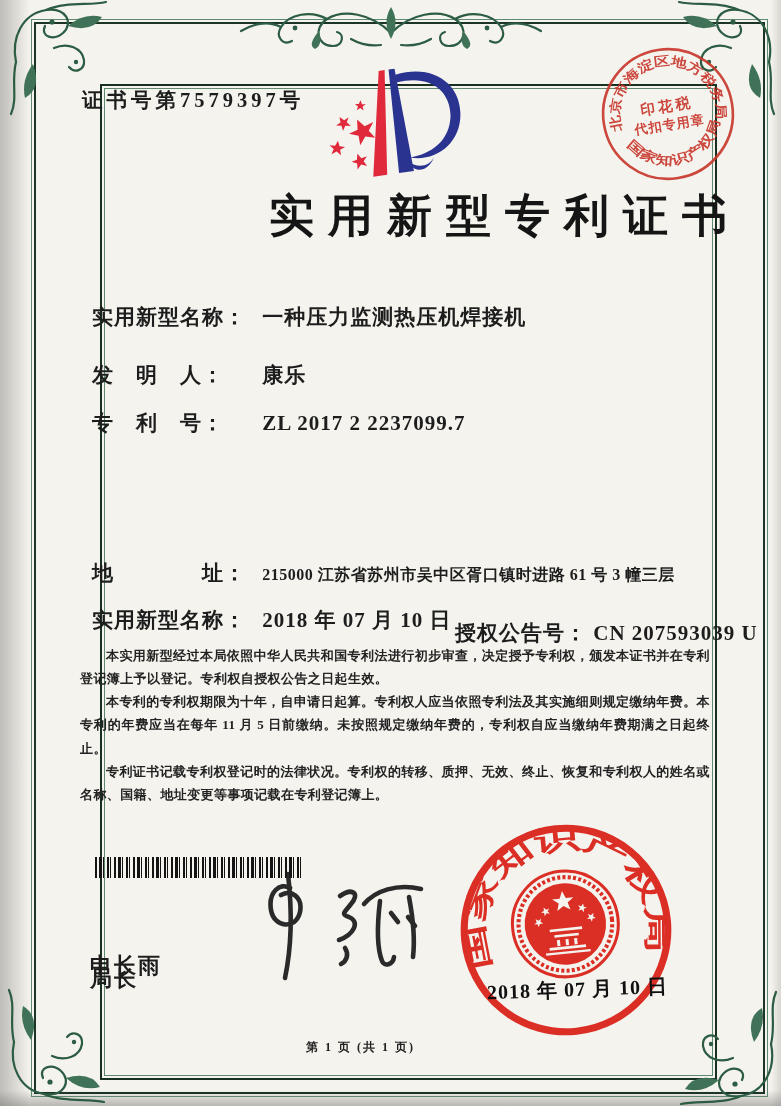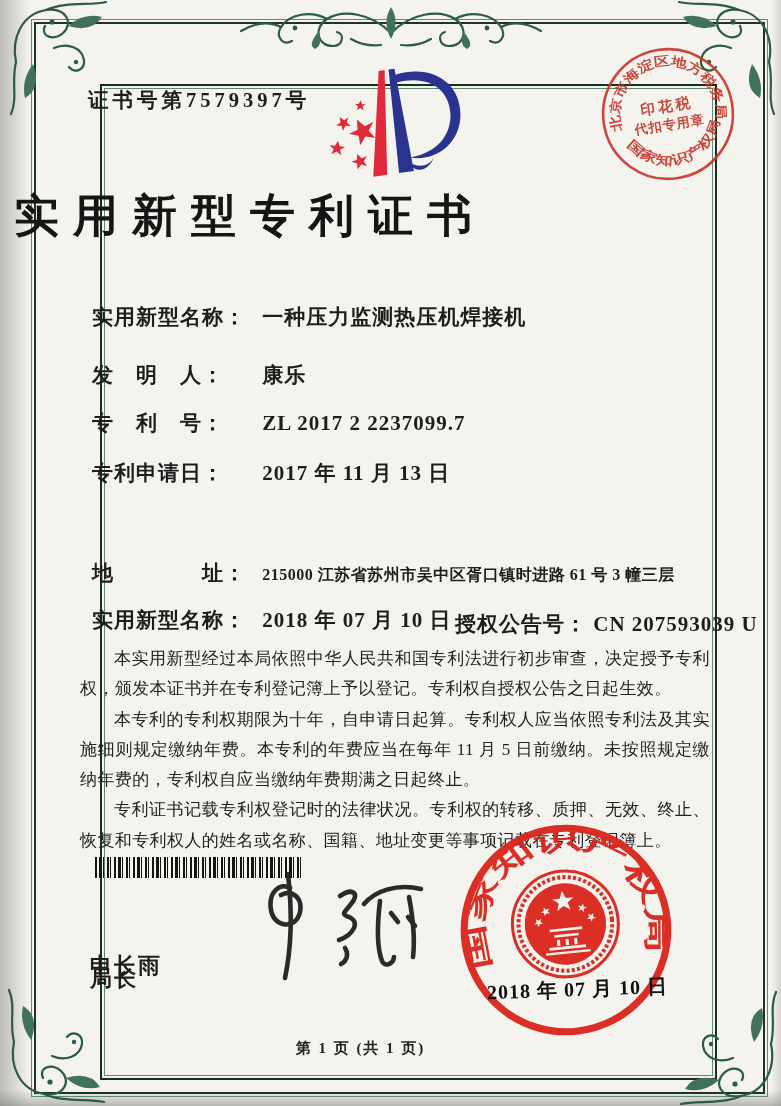--- a/index.html
+++ b/index.html
@@ -25,54 +25,54 @@
   .inner-frame::before{
     content:"";position:absolute;inset:2px;border:1px solid #5d8a6e;
   }
   .orn{position:absolute;pointer-events:none;}
   .orn.tl{left:6px;top:0px;}
   .orn.tr{right:2px;top:0px;transform:scaleX(-1);}
   .orn.bl{left:4px;bottom:2px;transform:scaleY(-1);}
   .orn.br{right:0px;bottom:0px;transform:scale(-1,-1);}
   .orn.tc{left:50%;top:1px;transform:translateX(-50%);}
   
-  .cert-no{position:absolute;left:88px;top:86px;font-size:20.5px;font-weight:700;letter-spacing:4px;}
+  .cert-no{position:absolute;left:82px;top:86px;font-size:20.5px;font-weight:700;letter-spacing:4px;}
   .logo{position:absolute;left:302px;top:60px;}
   .tax-stamp{position:absolute;left:592px;top:38px;transform:rotate(-9deg);opacity:.92;}
   .doc-title{
-    position:absolute;left:0;right:40px;top:186px;text-align:left;
+    position:absolute;left:0;right:40px;top:186px;text-align:right;
     font-size:45px;font-weight:700;letter-spacing:14px;text-indent:14px;color:#151515;
   }
   
   .row{position:absolute;left:92px;white-space:nowrap;font-size:21px;font-weight:700;letter-spacing:1px;}
   .row .lbl{display:inline-block;min-width:162px;}
   .row .val{margin-left:2px;}
   .r1{top:303px}.r2{top:361px}.r3{top:409px}.r4{top:459px}.r5{top:509px}
   .r6{top:559px}.r6 .val{font-size:16px;letter-spacing:.5px;}
   .r7{top:606px;right:60px;}
-  .grant-no{position:absolute;left:363px;top:4px;white-space:nowrap;}
-  
-  .body-text{position:absolute;left:80px;width:630px;top:644px;font-size:17px;line-height:1.78;font-weight:400;color:#232323;letter-spacing:.4px;}
+  .grant-no{position:absolute;left:363px;top:13px;white-space:nowrap;}
+  
+  .body-text{position:absolute;left:80px;width:630px;top:644px;font-size:13px;line-height:1.78;font-weight:700;color:#232323;letter-spacing:.4px;}
   .body-text p{margin:0;text-indent:2em;text-align:justify;}
   
   .barcode{
     position:absolute;left:95px;top:857px;width:206px;height:21px;
     background:repeating-linear-gradient(90deg,
       #141414 0 2px, transparent 2px 4px,
       #141414 4px 7px, transparent 7px 8px,
       #141414 8px 9px, transparent 9px 12px,
       #141414 12px 14px, transparent 14px 15px,
       #141414 15px 16px, transparent 16px 19px);
   }
   .sig-title{position:absolute;left:90px;top:964px;font-size:22px;font-weight:700;letter-spacing:2px;}
   .sig-name{position:absolute;left:90px;top:951px;font-size:22px;font-weight:700;letter-spacing:2px;}
   .signature{position:absolute;left:212px;top:868px;}
   .big-seal{position:absolute;left:452px;top:816px;transform:rotate(-6deg);opacity:.95;}
   .seal-date{position:absolute;left:487px;top:976px;font-size:20px;font-weight:700;letter-spacing:1px;color:#101010;transform:rotate(-2deg);z-index:5;}
-  .footer{position:absolute;left:0;right:60px;top:1039px;text-align:center;font-size:15px;font-weight:600;letter-spacing:2px;color:#222;}
+  .footer{position:absolute;left:0;right:60px;top:1039px;text-align:center;font-size:12px;font-weight:600;letter-spacing:2px;color:#222;}
 </style>
 </head>
 <body>
 
 <div class="page">
 
   <svg width="0" height="0" style="position:absolute" aria-hidden="true">
     <defs>
       <path id="star5" d="M0,-10 L2.9,-3.1 10,-3.1 4.2,1.2 6.2,8.1 0,4 -6.2,8.1 -4.2,1.2 -10,-3.1 -2.9,-3.1 Z"></path>
       <g id="corner-orn" stroke="#2c5c41" fill="none" stroke-width="2.2" stroke-linecap="round">
@@ -154,24 +154,20 @@
     <span class="lbl">发　明　人：</span>
     <span class="val">康乐</span>
   </div>
   <div class="row r1">
     <span class="lbl">实用新型名称：</span>
     <span class="val">一种压力监测热压机焊接机</span>
   </div>
   <div class="row r3">
     <span class="lbl">专　利　号：</span>
     <span class="val">ZL 2017 2 2237099.7</span>
-  </div>
-  <div class="row r4">
-    <span class="lbl">专利申请日：</span>
-    <span class="val">2017 年 11 月 13 日</span>
   </div>
   <div class="row r6">
     <span class="lbl">地　　　　址：</span>
     <span class="val">215000 江苏省苏州市吴中区胥口镇时进路 61 号 3 幢三层</span>
   </div>
   <div class="row r7">
     <span class="lbl">实用新型名称：</span>
     <span class="val">2018 年 07 月 10 日</span>
     <span class="grant-no">
       <span>授权公告号：</span>

